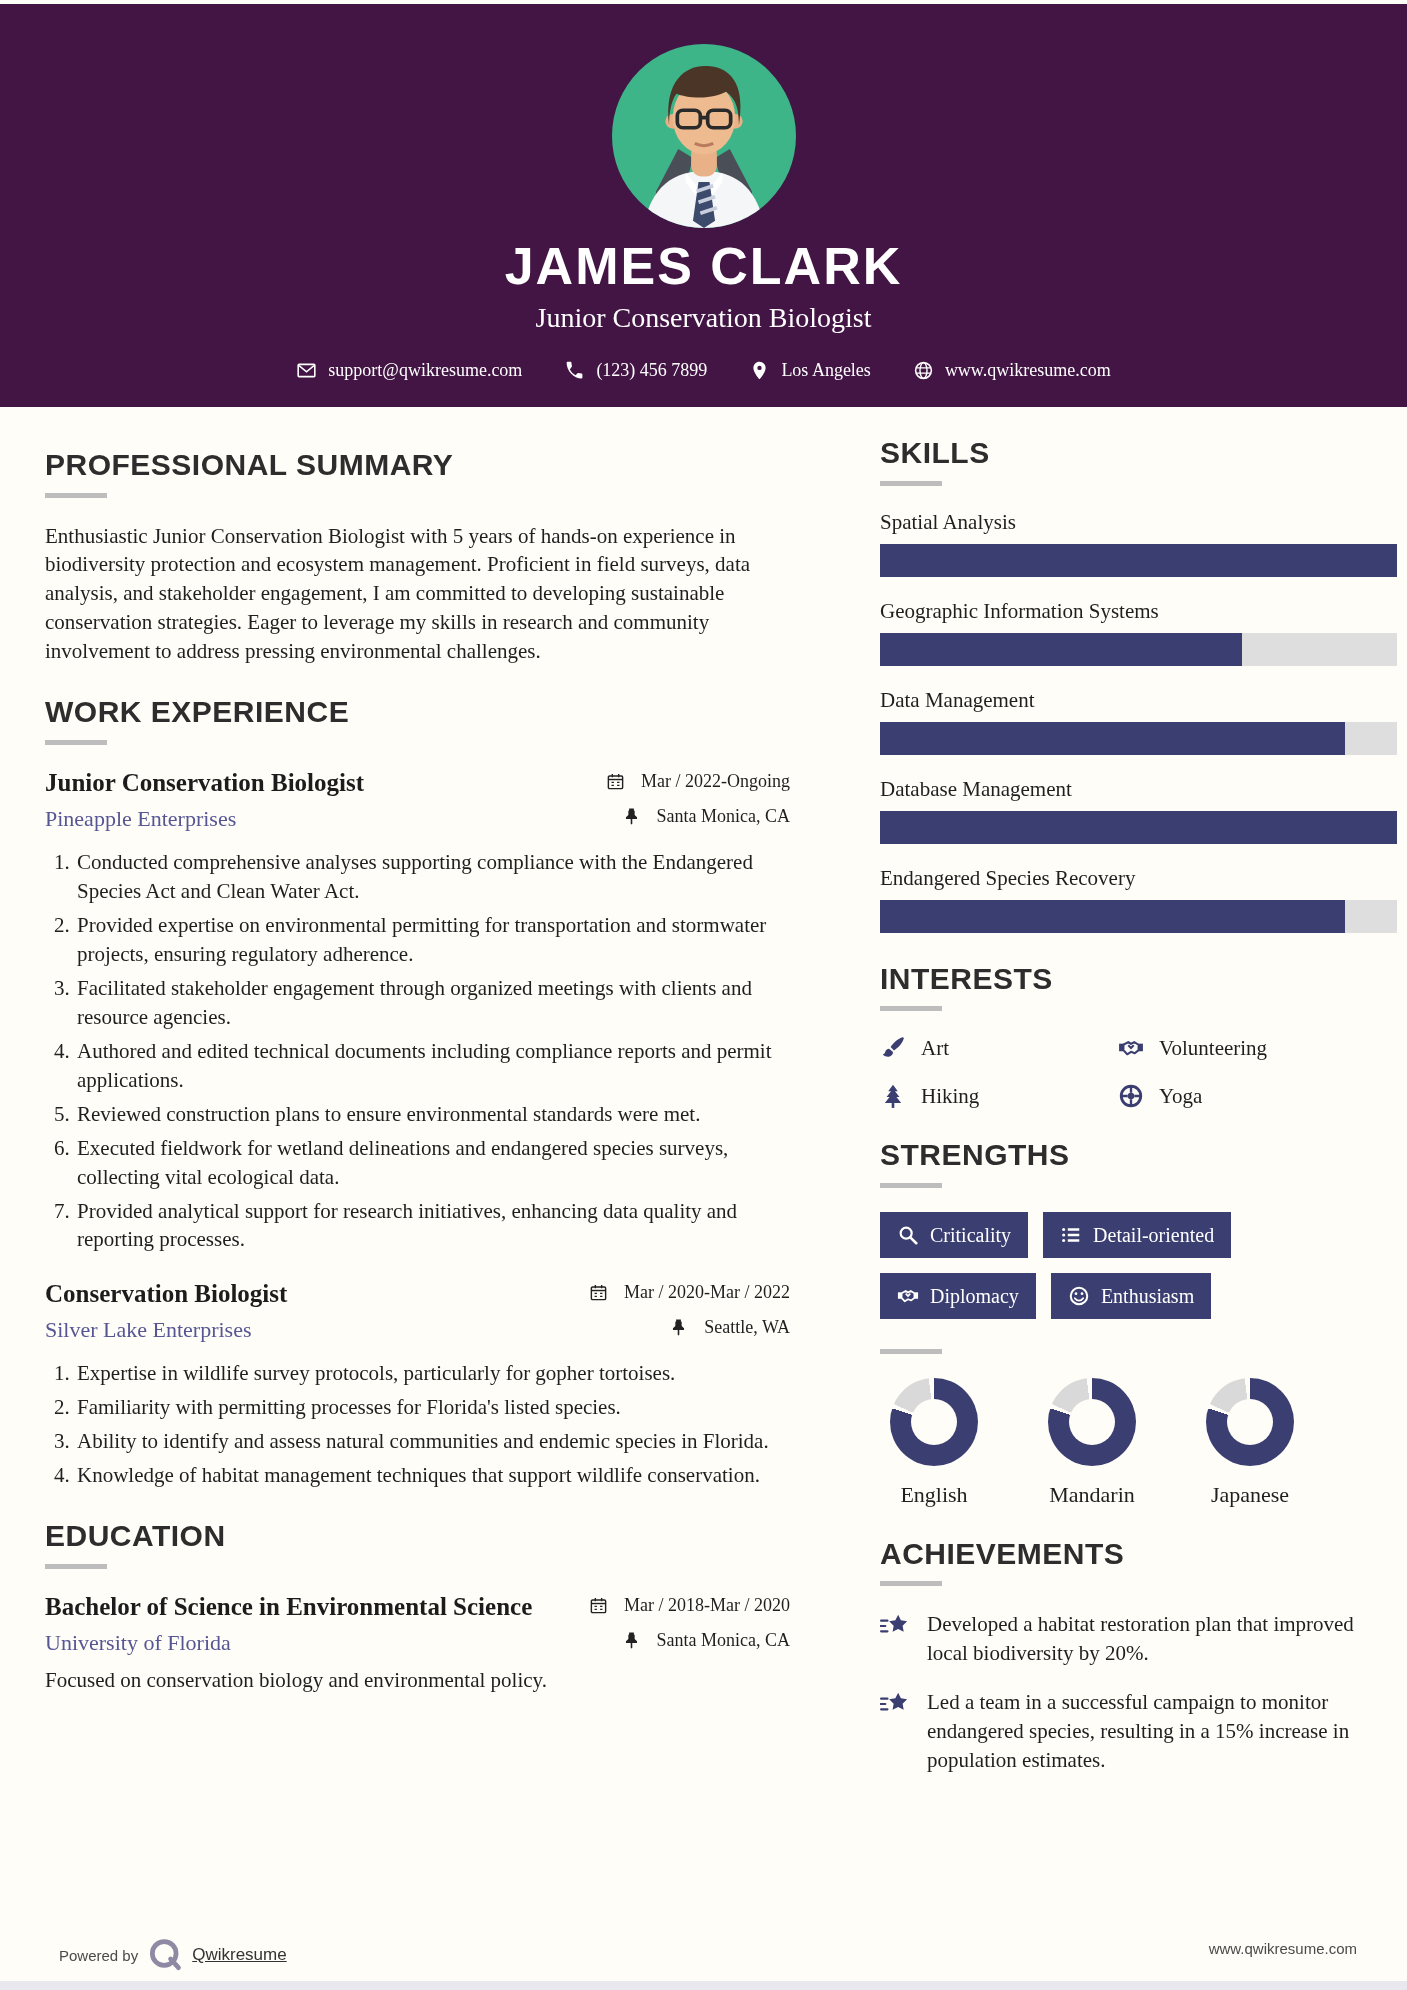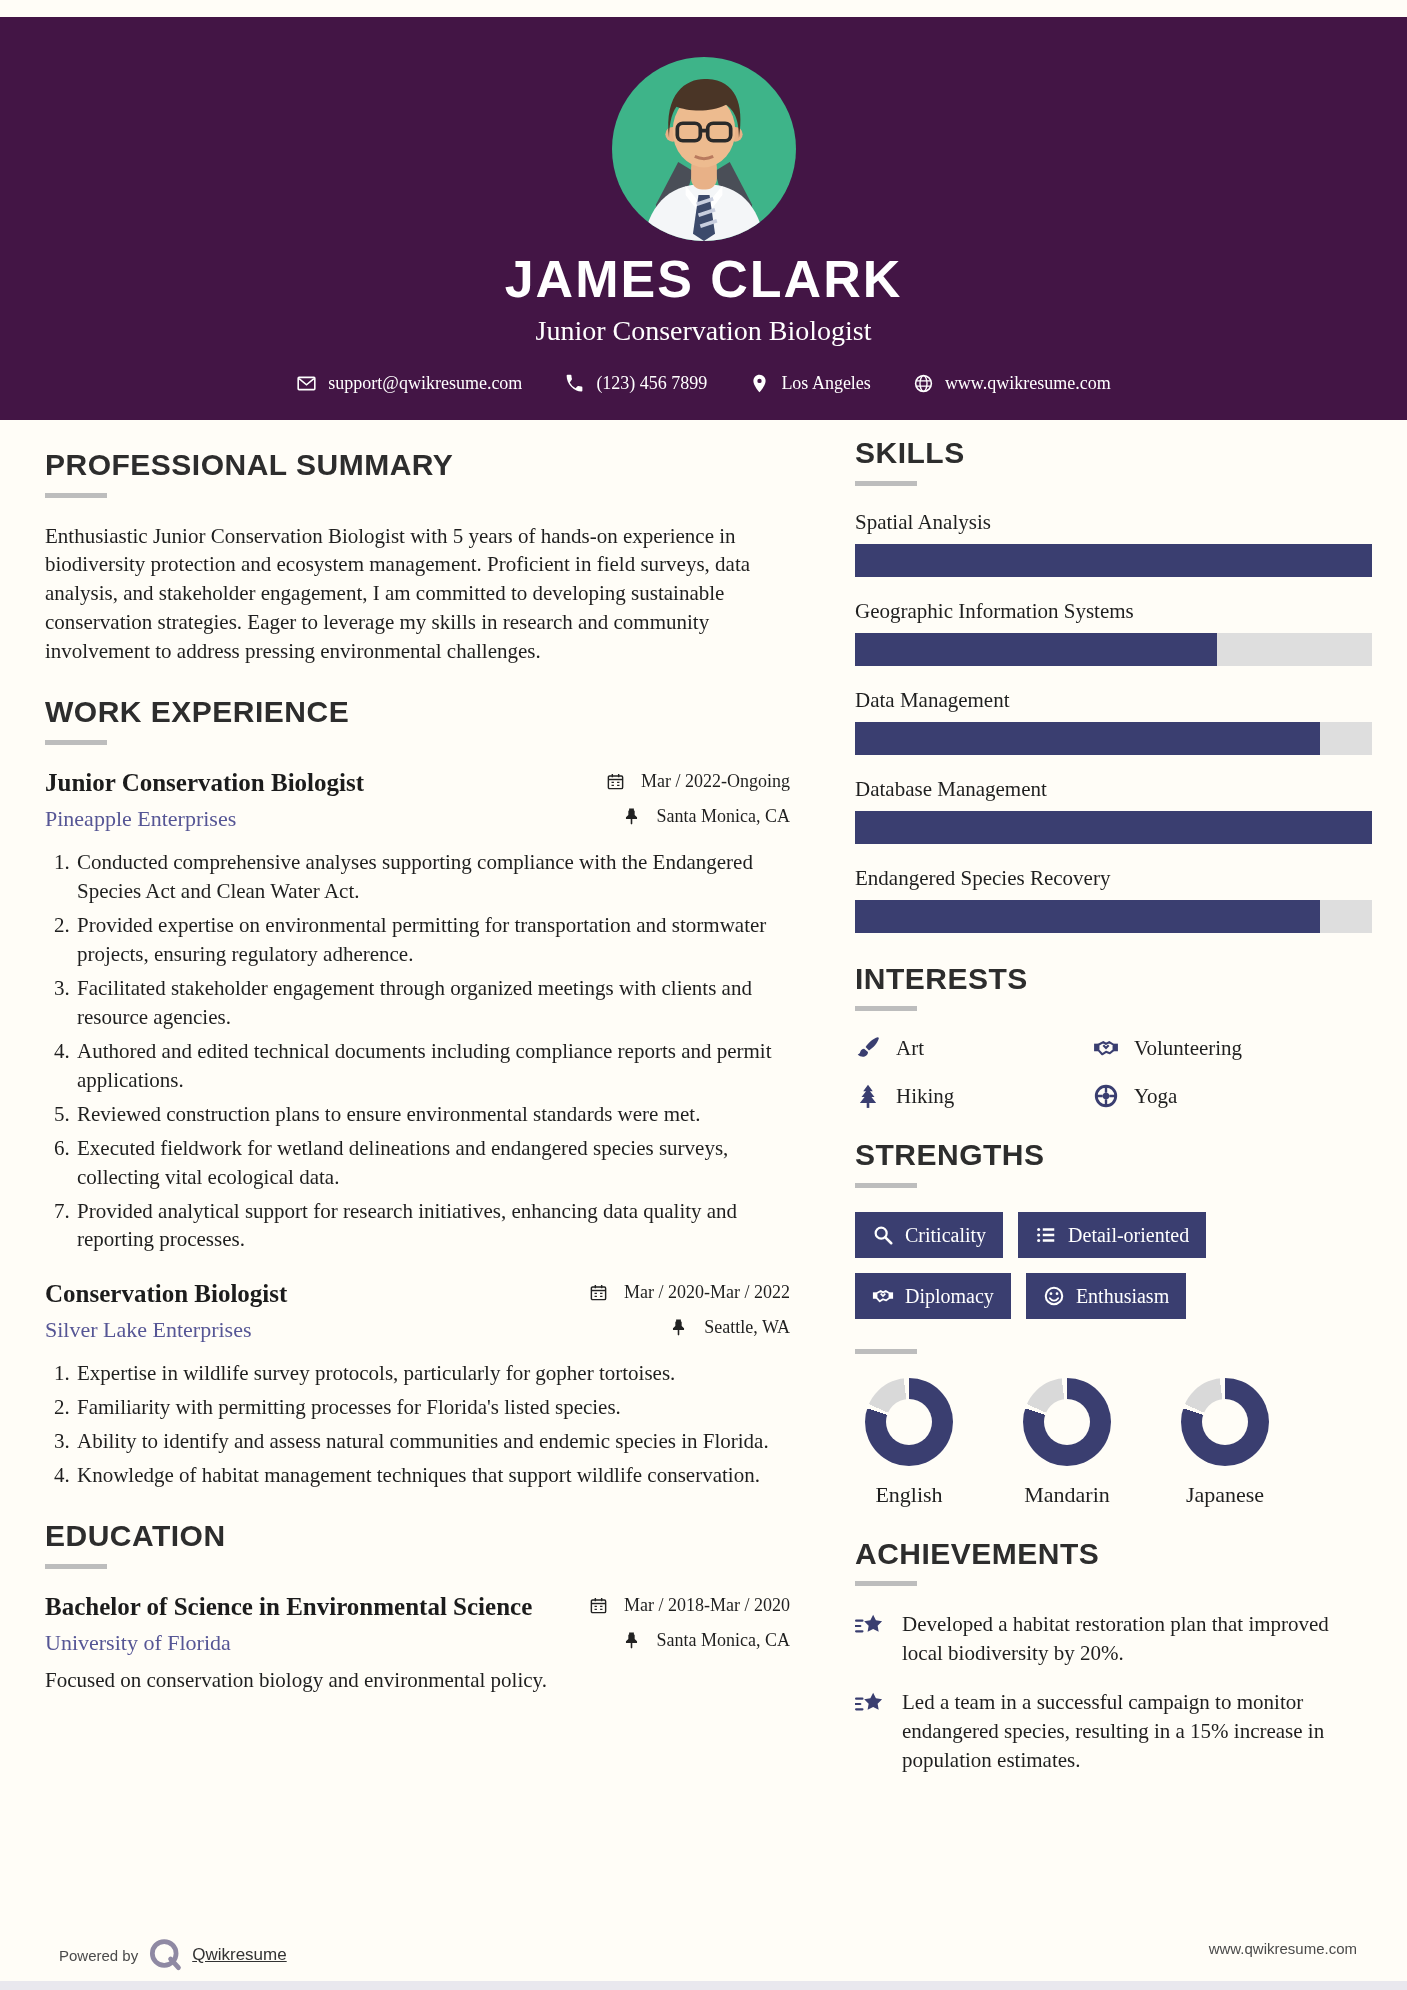--- a/index.html
+++ b/index.html
@@ -1,31 +1,31 @@
 <!DOCTYPE html>
 <html><head>
 <meta charset="utf-8">
 <style>
   html,body{margin:0;padding:0;background:#9b9b9b;}
   .page{position:relative;width:1407px;height:1990px;background:#fffdf7;overflow:hidden;
         font-family:"Liberation Serif",serif;color:#1f1f1f;margin:0 auto;}
 
   
-  .header{position:absolute;top:17px;left:0;width:100%;height:403px;background:#431545;color:#fff;text-align:center;}
+  .header{position:absolute;top:4px;left:0;width:100%;height:403px;background:#431545;color:#fff;text-align:center;}
   .photo{width:184px;height:184px;border-radius:50%;background:#3eb489;margin:40px auto 0;overflow:hidden;}
   .photo svg{display:block;width:100%;height:100%;}
   .name{font-family:"Liberation Sans",sans-serif;font-weight:bold;font-size:52px;letter-spacing:2px;margin-top:12px;line-height:1;}
   .role{font-size:28px;margin-top:10px;}
   .contact-row{display:flex;justify-content:center;align-items:center;gap:14px;margin-top:26px;font-size:18px;}
   .contact-item{display:flex;align-items:center;gap:11px;margin:0 14px;}
   .contact-item svg{width:21px;height:21px;flex:0 0 auto;}
 
   
   .col-left{position:absolute;top:403px;left:45px;width:745px;padding-top:46px;}
-  .col-right{position:absolute;top:403px;left:855px;width:517px;padding-top:34px;}
+  .col-right{position:absolute;top:403px;left:880px;width:517px;padding-top:34px;}
 
   .section{margin-bottom:30px;}
   .sec-title{font-family:"Liberation Sans",sans-serif;font-weight:bold;font-size:30px;color:#2d2d2d;letter-spacing:.5px;line-height:1.05;}
   .sec-dash{width:62px;height:5px;background:#bdbdbd;margin:12px 0 24px;}
 
   .body-text{font-size:21px;line-height:1.38;margin:0;}
 
   
   .job{margin-bottom:26px;}
   .job-row{display:flex;justify-content:space-between;align-items:baseline;}

